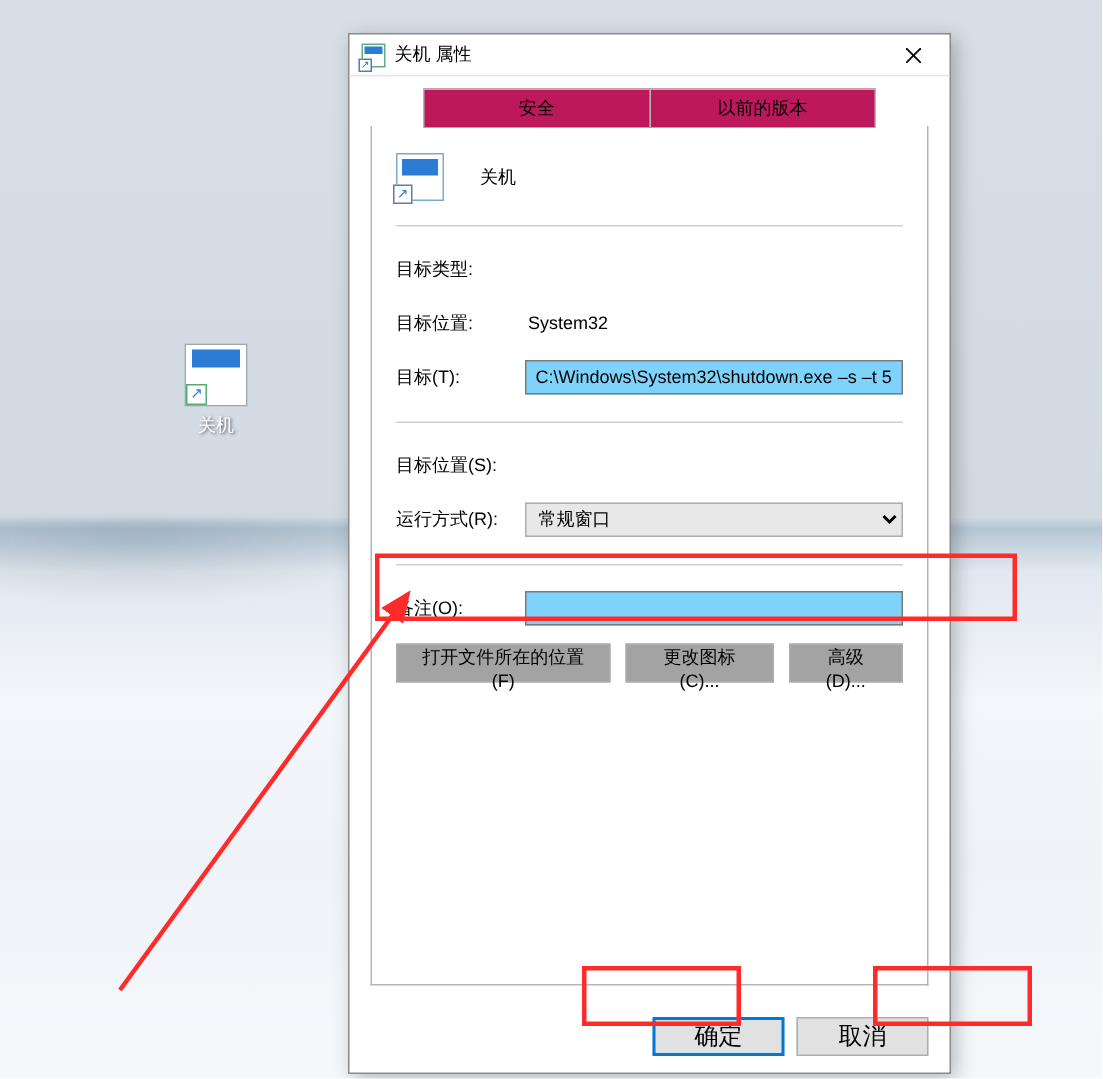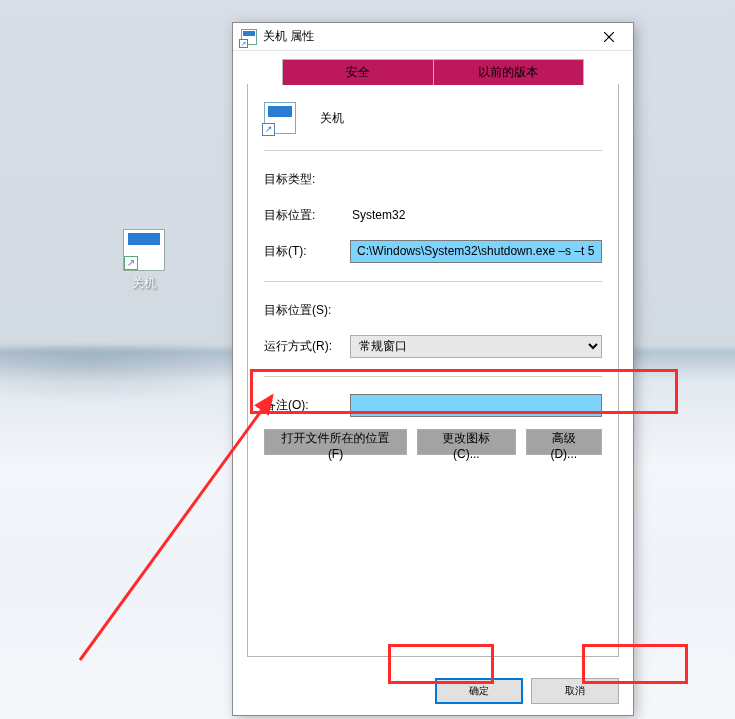--- a/index.html
+++ b/index.html
@@ -189,21 +189,21 @@
   .footer {
     height:48px;
     display:flex; align-items:center; justify-content:flex-end;
     gap:8px;
     padding:0 14px;
   }
   .footer button {
     width:88px; height:26px;
     border:1px solid #adadad;
     background:#e1e1e1;
-    font-size:10px;
+    font-size:16px;
     cursor:default;
   }
   .footer button.primary {
     border:2px solid #0078d7;
     background:#e1e1e1;
   }
 
   
   .anno-rect {
     position:absolute;

